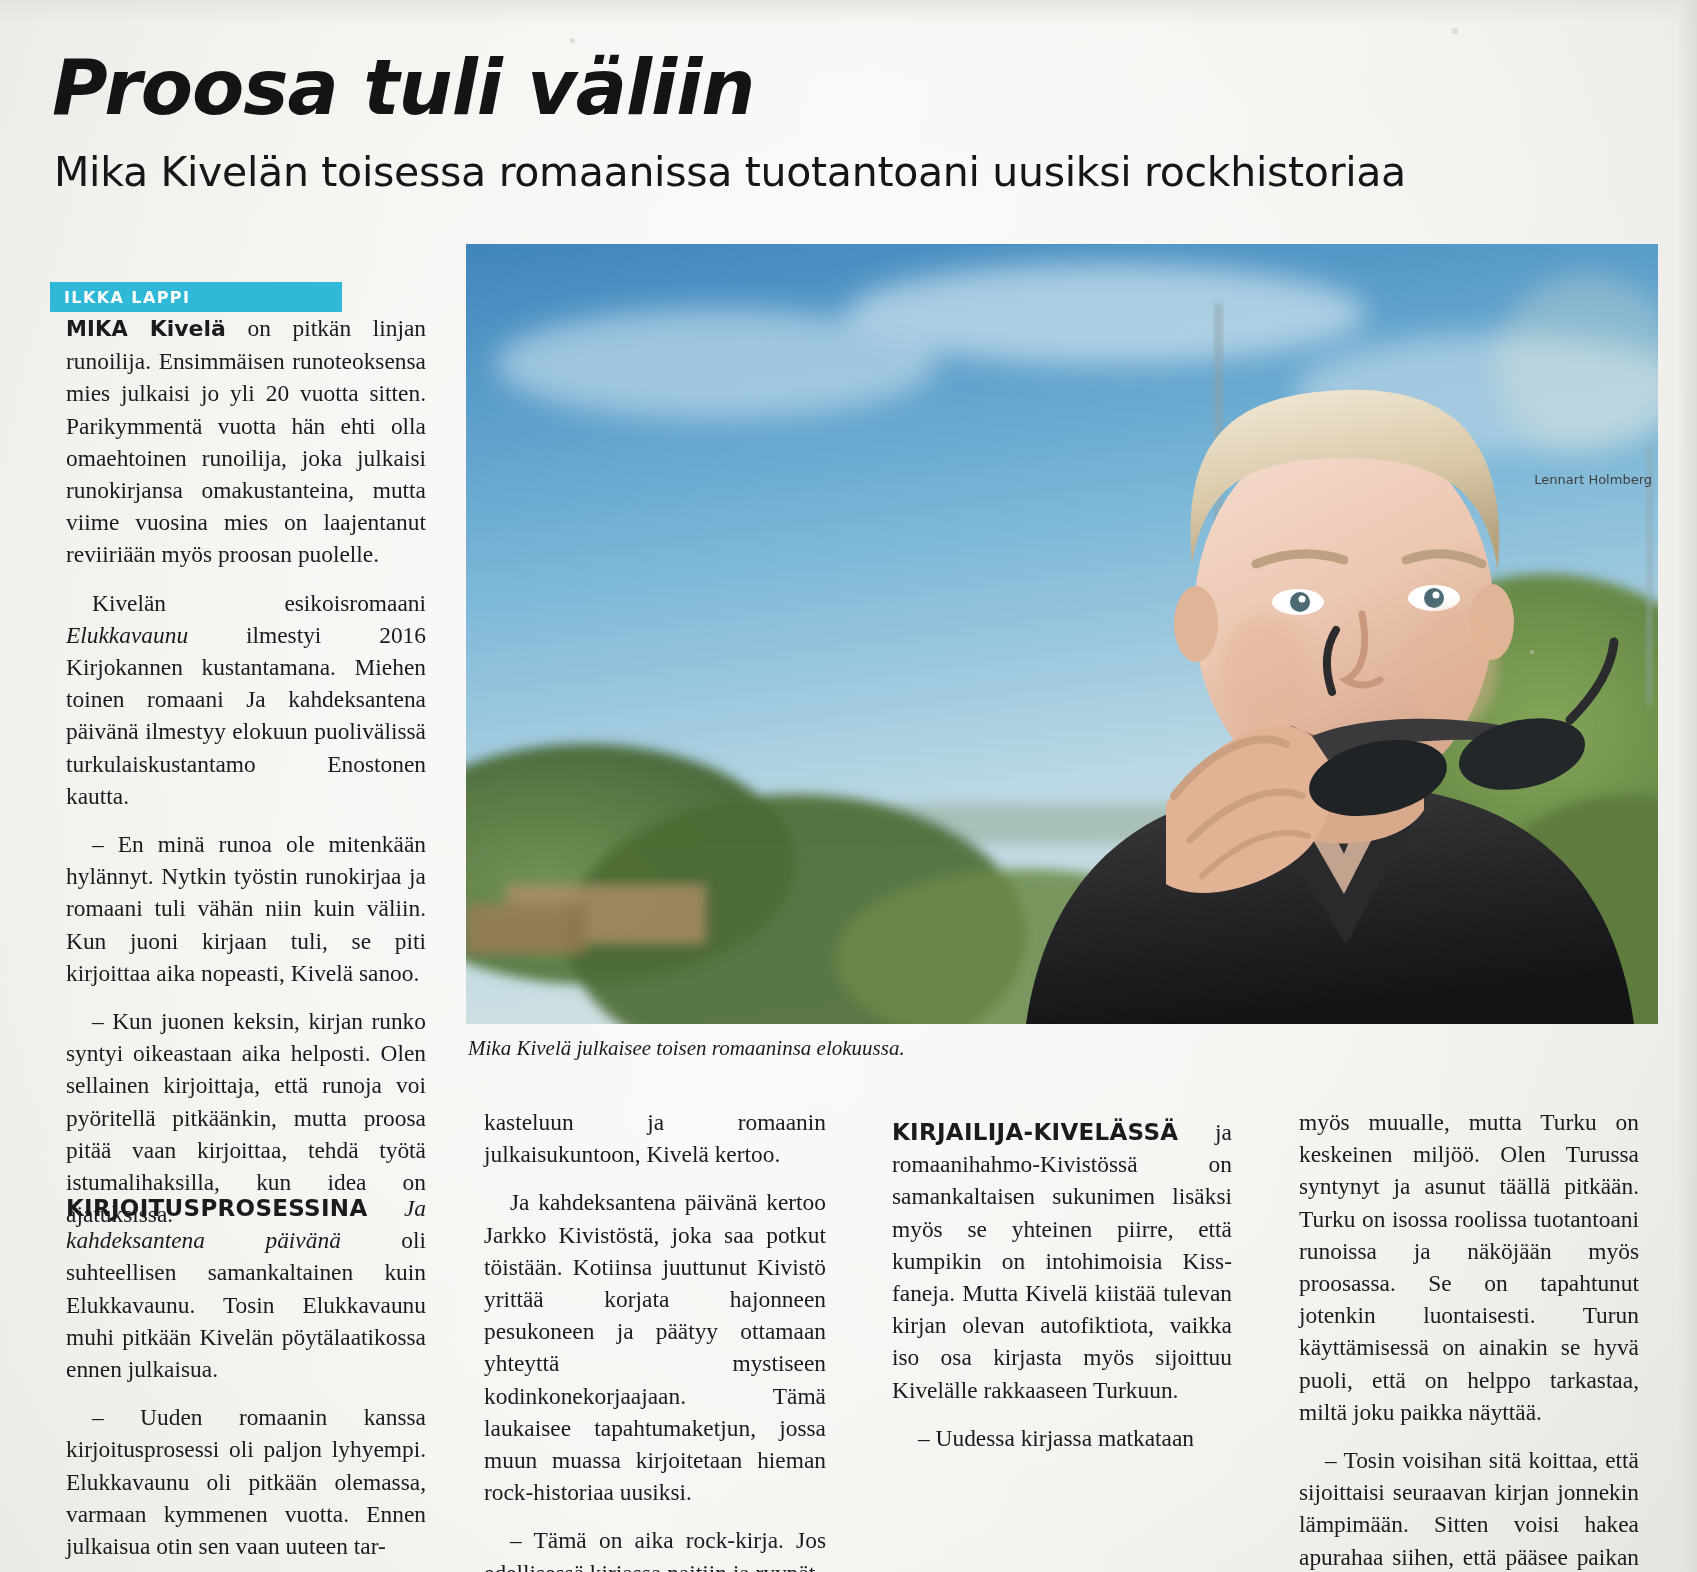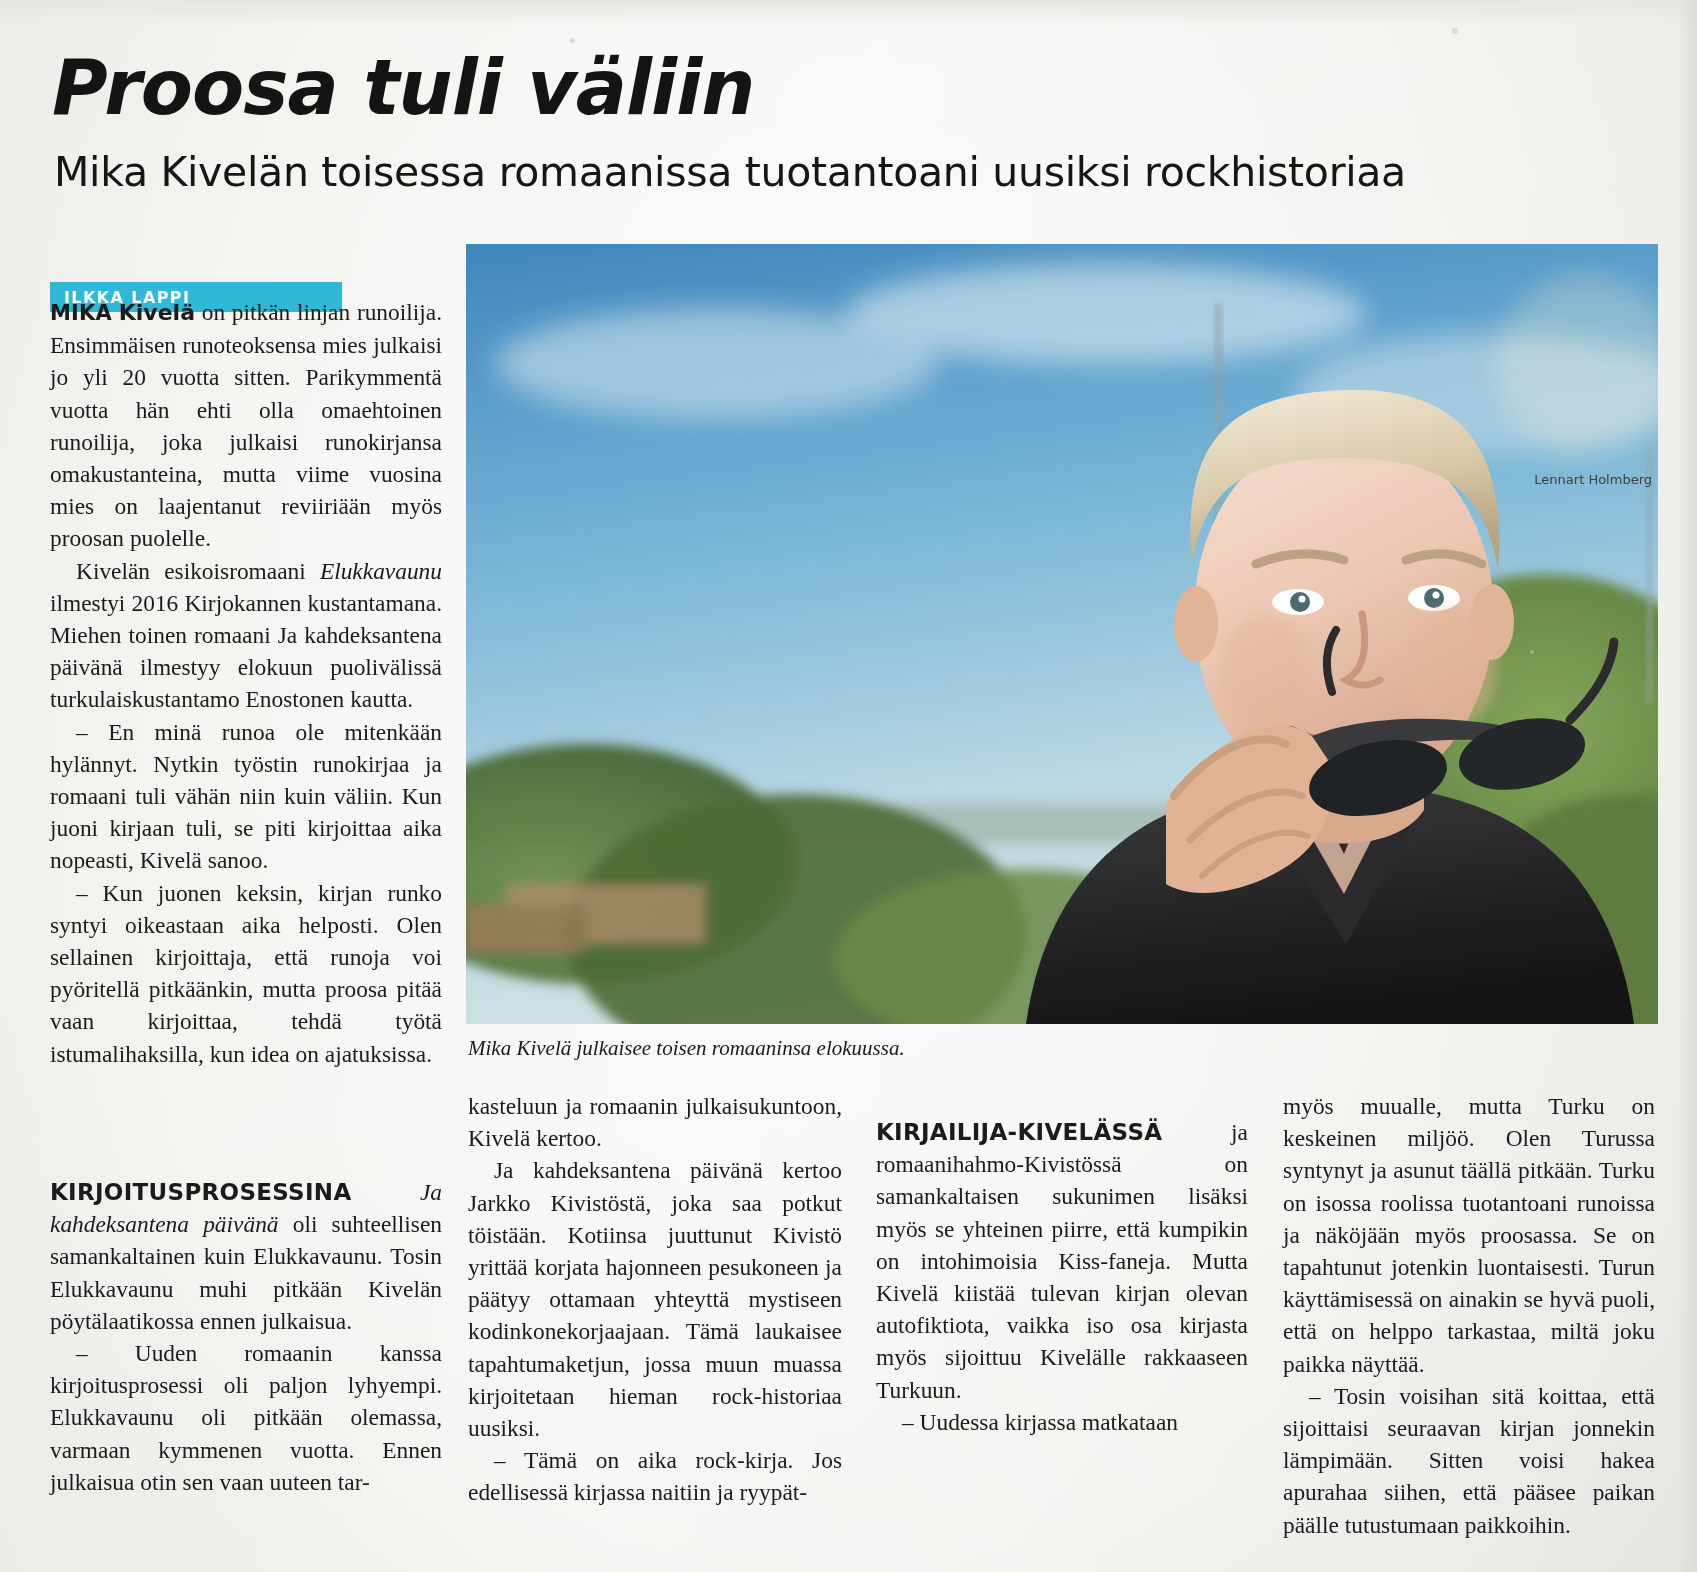--- a/index.html
+++ b/index.html
@@ -110,21 +110,21 @@
   
   .col {
     position: absolute;
     font-size: 23.4px;
     line-height: 32.2px;
     text-align: justify;
     hyphens: auto;
     -webkit-hyphens: auto;
   }
   .col p {
-    margin: 0;
+    margin: 16px;
     text-indent: 26px;
   }
   .col p.noindent { text-indent: 0; }
   .col p + p { margin-top: 0; }
 
   #col1 { left: 50px; top: 296px; width: 392px; }
   #col2 { left: 468px; top: 1090px; width: 374px; }
   #col3 { left: 876px; top: 1090px; width: 372px; }
   #col4 { left: 1283px; top: 1090px; width: 372px; }
 

